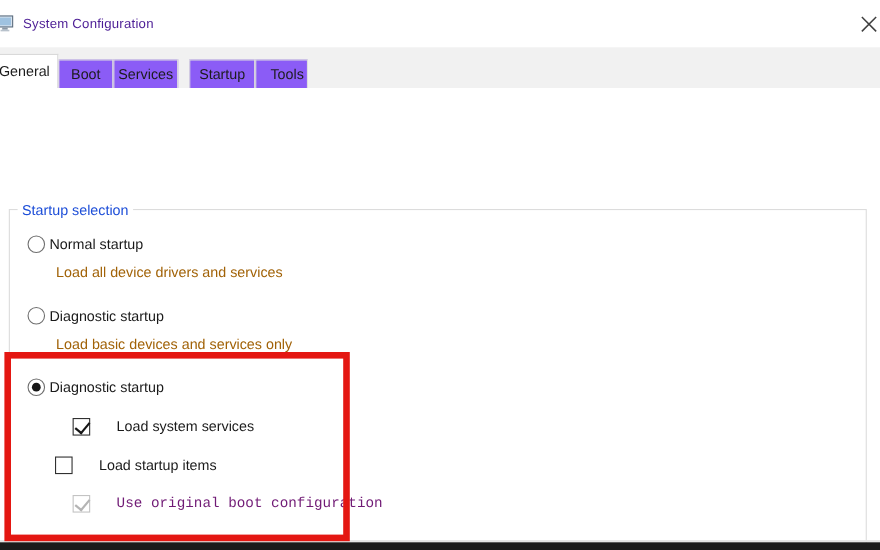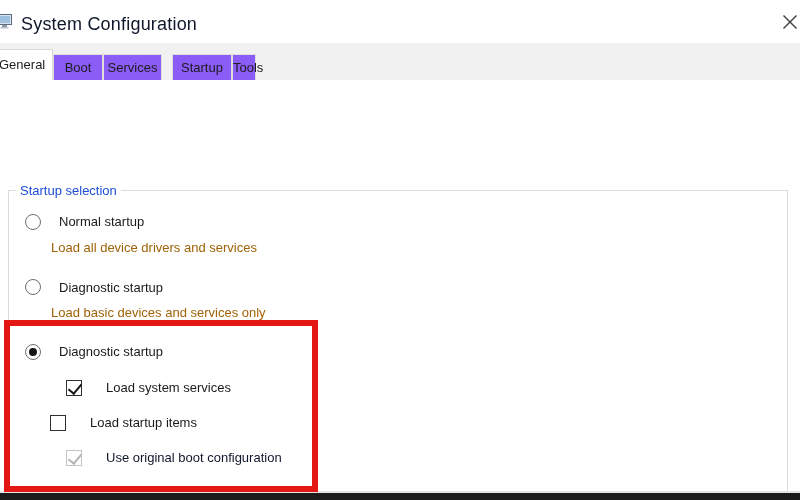--- a/index.html
+++ b/index.html
@@ -9,21 +9,21 @@
     width: 800px; height: 500px;
     background: #fff;
     overflow: hidden;
     font-family: "Liberation Sans", sans-serif;
     font-size: 13px;
     color: #1a1a1a;
   }
   
   .titlebar { position: absolute; left: 0; top: 0; width: 800px; height: 43px; background: #fff; }
   .app-icon { position: absolute; left: -3px; top: 13px; width: 17px; height: 17px; }
-  .title { position: absolute; left: 21px; top: 14px; font-size: 18px; letter-spacing: .2px; color: #0f172a; white-space: nowrap; }
+  .title { position: absolute; left: 21px; top: 14px; font-size: 12px; letter-spacing: .2px; color: #4c1d95; white-space: nowrap; }
   .close-btn {
     position: absolute; right: -5px; top: 7px; width: 30px; height: 30px;
     background: transparent; border: none; cursor: pointer;
     display: flex; align-items: center; justify-content: center;
   }
   
   .tabstrip { position: absolute; left: 0; top: 43px; width: 800px; height: 37px; background: #f1f1f1; }
   .tab {
     position: absolute; text-align: center; white-space: nowrap;
     font-size: 13px; color: #1c1c1c; cursor: default;
@@ -34,33 +34,33 @@
   }
   .tab.active {
     top: 6px; height: 31px; line-height: 30px;
     background: #fff; border: 1px solid #d9d9d9; border-bottom: none;
     z-index: 2; text-align: left;
   }
   .tab-general  { left: -10px; width: 63px; padding-left: 8px; }
   .tab-boot     { left: 53px;  width: 50px; }
   .tab-services { left: 103px; width: 59px; }
   .tab-startup  { left: 172px; width: 60px; }
-  .tab-tools    { left: 232px; width: 24px; }
+  .tab-tools    { left: 232px; width: 48px; padding-left: 10px; }
   
   .content { position: absolute; left: 0; top: 80px; width: 800px; height: 410px; background: #fff; }
   .groupbox {
     position: absolute; left: 8px; top: 110px; width: 780px; height: 362px;
     border: 1px solid #dcdcdc;
   }
   .group-label {
     position: absolute; left: 16px; top: 103px; background: #fff;
     padding: 0 4px; font-size: 13px; color: #1d4ed8; white-space: nowrap; z-index: 1;
   }
   .row { position: absolute; display: flex; align-items: center; height: 17px; white-space: nowrap; }
-  .lbl { margin-left: 18px; font-size: 13px; color: #1a1a1a; }
+  .lbl { margin-left: 4px; font-size: 13px; color: #1a1a1a; }
   .desc { position: absolute; font-size: 13px; color: #a16207; white-space: nowrap; }
   
   .radio {
     position: relative; width: 16px; height: 16px; flex: 0 0 16px;
     border: 1px solid #6f6f6f; border-radius: 50%; background: #fff;
   }
   .radio.selected::after {
     content: ""; position: absolute; left: 3px; top: 3px;
     width: 8px; height: 8px; border-radius: 50%; background: #161616;
   }
@@ -71,21 +71,21 @@
   }
   .checkbox.checked::after {
     content: ""; position: absolute; left: 4px; top: 0px;
     width: 6px; height: 11px;
     border-right: 2px solid #161616; border-bottom: 2px solid #161616;
     transform: rotate(40deg);
   }
   .cb-lbl { margin-left: 24px; }
   .row.disabled .checkbox { border-color: #c3c3c3; }
   .row.disabled .checkbox.checked::after { border-color: #b4b4b4; }
-  .row.disabled .lbl { color: #0f172a; }
+  .row.disabled .lbl { color: #701a75; font-family: Liberation Mono, monospace; }
   
   .red-box {
     position: absolute; left: 4px; top: 240px; width: 314px; height: 172px;
     border: 6px solid #e41712; pointer-events: none; z-index: 5; background: transparent;
   }
   
   .bottom-line { position: absolute; left: 0; top: 491px; width: 800px; height: 2px; background: #e4e4e4; }
   .bottom-bar  { position: absolute; left: 0; top: 493px; width: 800px; height: 7px; background: #1b1b1b; }
 </style>
 </head>

